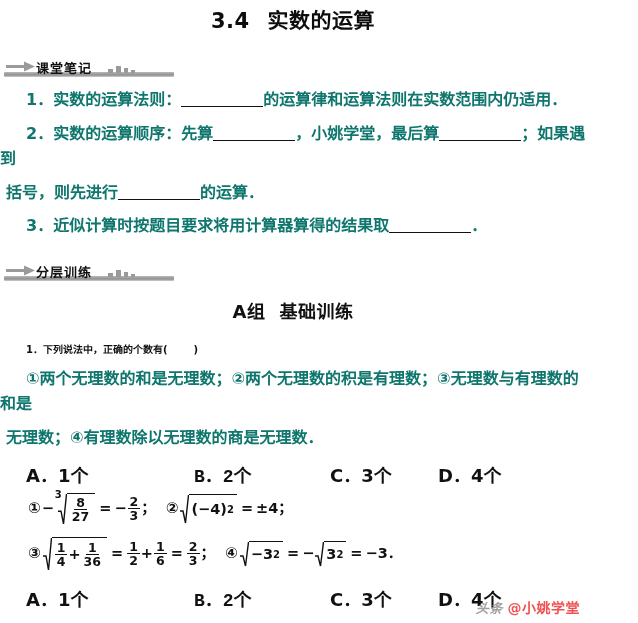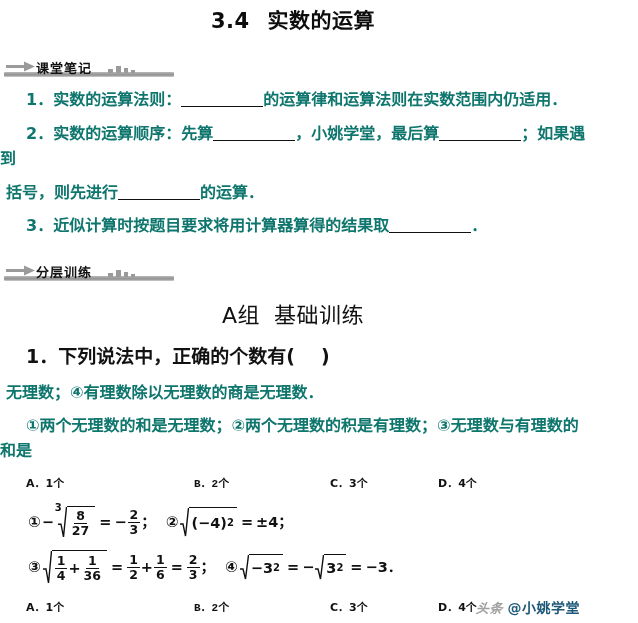--- a/index.html
+++ b/index.html
@@ -113,47 +113,47 @@
   .blank {
     display: inline-block;
     border-bottom: 1.6px solid #111111;
     vertical-align: -2px;
   }
   .blank-md { width: 82px; }
 
   
   .group-title {
     text-align: center;
-    font-size: 22px;
-    font-weight: normal;
+    font-size: 18px;
+    font-weight: bold;
     margin: 14px 0 6px 0;
     letter-spacing: 0.5px;
   }
   .group-title .gap2 {
     display: inline-block;
     width: 14px;
   }
 
   
   .question {
-    font-size: 19px;
+    font-size: 10px;
     font-weight: bold;
     line-height: 1.6;
-    margin-top: 12px;
+    margin-top: 19px;
     text-indent: 26px;
   }
   .paren-blank {
     display: inline-block;
     width: 26px;
   }
 
   
   .options {
     margin-top: 10px;
-    font-size: 11px;
+    font-size: 18px;
     font-weight: bold;
     position: relative;
     height: 20px;
     padding-left: 32px;
   }
   .options .opt {
     position: absolute;
     white-space: nowrap;
   }
   .opt-a { left: 26px; }
@@ -250,21 +250,21 @@
     letter-spacing: 0.5px;
   }
   .watermark .tt-logo {
     font-size: 13px;
     font-style: italic;
     font-weight: bold;
     color: #9a9a9a;
     transform: skewX(-6deg);
   }
   .watermark .handle {
-    color: #0c4a6e;
+    color: #ef4444;
   }
 </style>
 </head>
 <body>
 
 <div class="page">
 
   <div class="doc-title">
     <span class="num">3.4</span><span class="gap"></span><span>实数的运算</span>
   </div>
@@ -312,22 +312,22 @@
     </div>
   </div>
 
   <div class="group-title">
     <span>A组</span><span class="gap2"></span><span>基础训练</span>
   </div>
 
   <div class="question">
     <span>1</span><span>．下列说法中，正确的个数有(</span><span class="paren-blank"></span><span>)</span>
   </div>
+  <div class="para indent">①两个无理数的和是无理数；②两个无理数的积是有理数；③无理数与有理数的和是</div>
   <div class="para noindent">无理数；④有理数除以无理数的商是无理数．</div>
-  <div class="para indent">①两个无理数的和是无理数；②两个无理数的积是有理数；③无理数与有理数的和是</div>
 
   <div class="options">
     <span class="opt opt-a"><span>A</span><span>．1个</span></span>
     <span class="opt opt-b"><span>B</span><span>．2个</span></span>
     <span class="opt opt-c"><span>C</span><span>．3个</span></span>
     <span class="opt opt-d"><span>D</span><span>．4个</span></span>
   </div>
 
 
   <div class="math-line">

